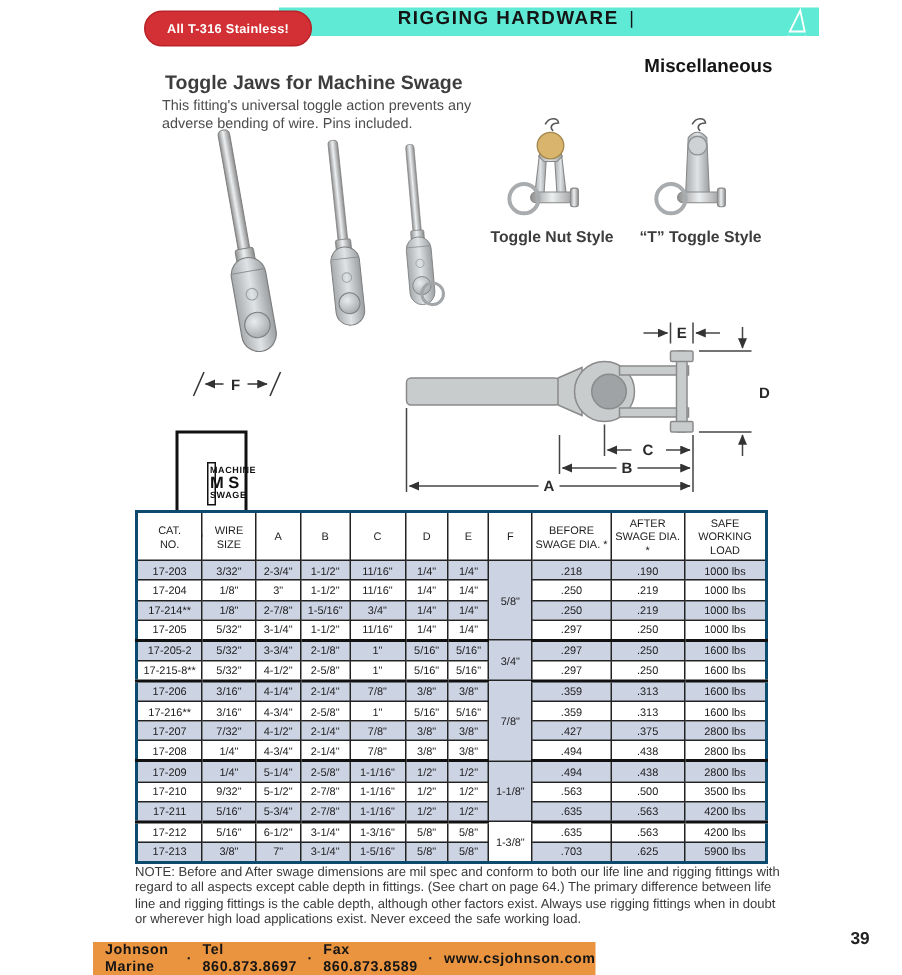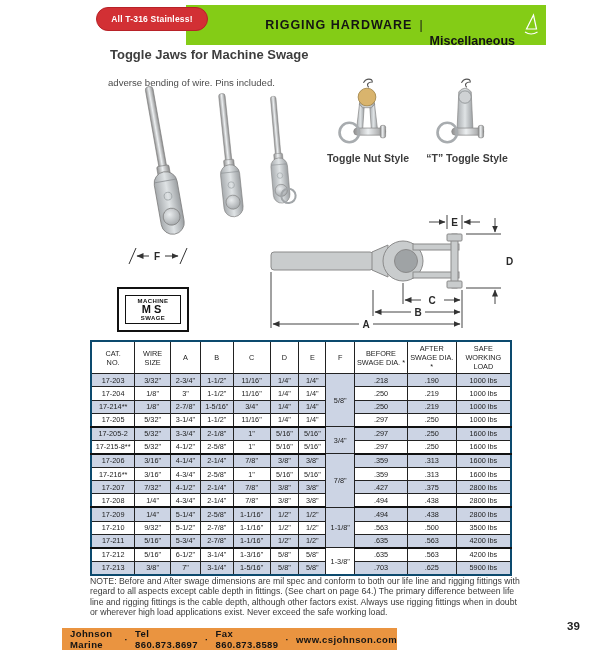--- a/index.html
+++ b/index.html
@@ -5,22 +5,22 @@
   * { margin:0; padding:0; box-sizing:border-box; }
   body { background:#fff; }
   .page { position:relative; width:601px; height:650px; background:#fff;
           font-family:"Liberation Sans", sans-serif; color:#222; overflow:hidden; }
 
   
   .stainless-badge { position:absolute; left:96px; top:7px; width:112px; height:24px;
     background:#d23034; border:1.5px solid #b82228; border-radius:13px; z-index:2;
     display:flex; align-items:center; justify-content:center;
     color:#fff; font-size:8.5px; font-weight:bold; letter-spacing:.2px; }
-  .header-bar { position:absolute; left:186px; top:5px; width:360px; height:40px;
-    background:#84cc16; display:flex; align-items:center; justify-content:flex-end;
+  .header-bar { position:absolute; left:186px; top:5px; width:360px; height:19px;
+    background:#5eead4; display:flex; align-items:flex-start; justify-content:flex-end;
     padding-right:5px; gap:6px; }
   .header-title { font-size:12.5px; font-weight:bold; letter-spacing:1px; color:#141414; }
   .header-divider { font-size:12px; color:#141414; font-weight:normal; margin:0 1px; }
   .header-subtitle { font-size:12.5px; font-weight:bold; color:#141414;margin-top:32px; }
 
   
   .intro-title { position:absolute; left:110px; top:47px; font-size:13px; font-weight:bold; color:#3d3d3d; }
   .intro-desc { position:absolute; left:108px; top:65px; width:252px; font-size:9.6px;
     line-height:1.22; color:#4c4c4c; }
 
@@ -32,22 +32,22 @@
   .f-dim { position:absolute; left:127px; top:247px; width:62px; height:20px; }
   .toggle-photo { position:absolute; width:62px; height:72px; }
   .toggle-nut-photo { left:336px; top:77px; }
   .t-toggle-photo { left:434px; top:77px; }
   .style-caption { position:absolute; top:152px; font-size:10.5px; font-weight:bold;
     color:#3d3d3d; text-align:center; }
   .caption-nut { left:325px; width:86px; }
   .caption-t { left:422px; width:90px; }
 
   
-  .ms-badge { position:absolute; left:117px; top:287px; width:72px; background:#fff;
-    border:2px solid #111; padding:6px; text-align:center; }
+  .ms-badge { position:absolute; left:117px; top:287px; width:48px; background:#fff;
+    border:2px solid #111; padding:19px; text-align:center; }
   .ms-badge-inner { border:1px solid #111; padding:2px 1px; }
   .ms-line1, .ms-line3 { font-size:6px; font-weight:bold; letter-spacing:.4px; color:#111; }
   .ms-line2 { font-size:11px; font-weight:bold; letter-spacing:3px; color:#111; line-height:1; }
 
   
   .diagram { position:absolute; left:261px; top:210px; width:262px; height:124px; }
   .dim-label { font-size:10px; font-weight:bold; fill:#2a2a2a; font-family:"Liberation Sans",sans-serif; }
 
   
   .spec-table { position:absolute; left:90px; top:340px; width:422px;
@@ -115,21 +115,21 @@
     <span class="header-divider">|</span>
     <span class="header-subtitle">Miscellaneous</span>
     <svg width="20" height="24" viewBox="0 0 20 24">
       <path d="M12.5 2 L5.5 16 L15.5 16 Z" fill="none" stroke="#fff" stroke-width="1.2"></path>
       <path d="M4 19 q6 4 12.5 0" fill="none" stroke="#fff" stroke-width="1.2"></path>
     </svg>
   </div>
 
   <div class="intro-title">Toggle Jaws for Machine Swage</div>
   <div class="intro-desc">
-    <br>
+    <span>This fitting's universal toggle action prevents any</span><br>
     <span>adverse bending of wire. Pins included.</span>
   </div>
 
   <svg class="jaw jaw1" viewBox="0 0 60 210">
       <use href="#jawSym"></use>
     </svg>
   <svg class="jaw jaw2" viewBox="0 0 60 210">
       <use href="#jawSym"></use>
     </svg>
   <svg class="jaw jaw3" viewBox="0 0 66 226">

